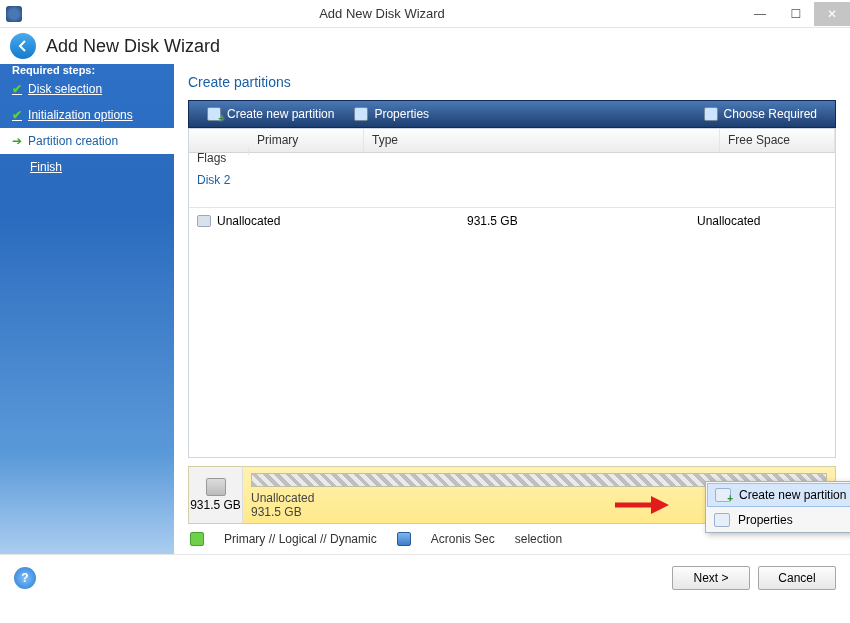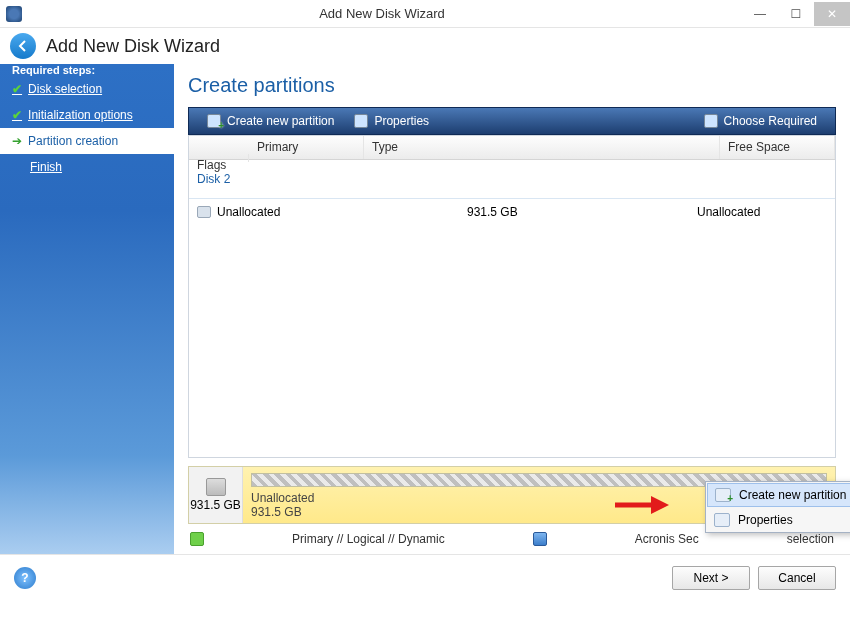--- a/index.html
+++ b/index.html
@@ -19,37 +19,37 @@
 .main { display: flex; height: 490px; }
 
 .sidebar { width: 174px; background: linear-gradient(#2d70c5 0%, #2a6abe 30%, #5b9ad9 80%, #aacdf0 100%); color: #fff; }
 .sidebar-head { padding: 0 12px; font-weight: bold; font-size: 11px; }
 .step { display: flex; align-items: center; gap: 6px; padding: 6px 12px; text-decoration: underline; cursor: pointer; }
 .step.active { background: #fff; color: #1b5fa6; text-decoration: none; }
 .check { color: #5bd43a; font-weight: bold; }
 .arrow { color: #35a12f; }
 
 .content { flex: 1; padding: 10px 14px 0 14px; display: flex; flex-direction: column; }
-.content-title { font-size: 20px; color: #1b5fa6; margin-bottom: 10px; }
+.content-title { font-size: 14px; color: #1b5fa6; margin-bottom: 10px; }
 
 .toolbar { height: 28px; background: linear-gradient(#4a78b5,#1d3e70); display: flex; align-items: center; color: #fff; padding: 0 8px; border: 1px solid #0f2a55; }
 .toolbar-btn { display: flex; align-items: center; gap: 6px; padding: 0 10px; height: 100%; cursor: pointer; }
 .toolbar-spacer { flex: 1; }
 .tb-icon { width: 14px; height: 14px; background: #cde4ff; border: 1px solid #789; border-radius: 2px; position: relative; }
 .tb-icon.plus::after { content:"+"; position:absolute; right:-4px; bottom:-4px; color:#2a8f2a; font-weight:bold; font-size:10px; text-shadow:0 0 2px #fff; }
 
 .table-area { border: 1px solid #cfd6df; flex: 1; background: #fff; overflow: hidden; }
 .thead { display: flex; height: 24px; background: linear-gradient(#fdfdfd,#ececec); border-bottom: 1px solid #d5d5d5; }
 .th { padding: 4px 8px; border-right: 1px solid #e5e5e5; color: #333; }
 .th.partition { width: 210px; }
 .th.flags { width: 60px; margin-top: 18px; }
 .th.capacity { width: 115px; }
 .th.freespace { width: 115px; }
 .th.type { flex: 1; }
-.group-row { color: #1b5fa6; padding: 12px 8px; border-bottom: 1px solid #d9e6f3; position: relative; }
+.group-row { color: #1b5fa6; padding: 20px 8px; border-bottom: 1px solid #d9e6f3; position: relative; }
 .data-row { display: flex; padding: 6px 8px; align-items: center; }
 .cell.partition { width: 210px; display: flex; align-items: center; gap: 6px; }
 .cell.flags { width: 60px; }
 .cell.capacity { width: 115px; }
 .cell.freespace { width: 115px; }
 .cell.type { flex: 1; }
 .disk-icon { width: 14px; height: 12px; background: #d9e2ec; border: 1px solid #9aa8b8; border-radius: 2px; }
 
 .diskmap { margin-top: 8px; border: 1px solid #d3cfa7; background: linear-gradient(#fff2b0,#ffe98a); display: flex; height: 58px; position: relative; }
 .diskmap-left { width: 54px; background: #f2f2f2; border-right: 1px solid #ddd; display: flex; flex-direction: column; align-items: center; justify-content: center; gap: 2px; }
@@ -59,21 +59,21 @@
 .diskmap-label { margin-top: 4px; color: #444; line-height: 1.2; }
 
 .red-arrow { position: absolute; left: 370px; top: 26px; pointer-events: none; }
 
 .ctx-menu { position: absolute; left: 462px; top: 14px; width: 174px; background: #f6f6f6; border: 1px solid #a5b2c4; box-shadow: 2px 2px 6px rgba(0,0,0,0.25); z-index: 10; }
 .ctx-item { display: flex; align-items: center; gap: 8px; padding: 5px 8px; cursor: pointer; }
 .ctx-item.hl { background: #d6e6fb; border: 1px solid #9ec0eb; margin: 1px; padding: 4px 7px; }
 .ctx-icon { width: 16px; height: 14px; background: #e6eef8; border: 1px solid #9cb2cc; border-radius: 2px; position: relative; }
 .ctx-icon.plus::after { content:"+"; position:absolute; right:-3px; bottom:-3px; color:#2a8f2a; font-weight:bold; font-size:10px; }
 
-.legend { display: flex; align-items: center; gap: 4px; padding: 8px 2px; color: #333; justify-content: space-between; }
+.legend { display: flex; align-items: center; gap: 20px; padding: 8px 2px; color: #333; }
 .sw { width: 14px; height: 14px; border-radius: 2px; display: inline-block; }
 .sw.green { background: #6fd04a; border: 1px solid #4aa02e; }
 .sw.blue { background: linear-gradient(#7fb6ef,#3c7ecb); border: 1px solid #2a5a9a; }
 
 .footer { height: 46px; display: flex; align-items: center; padding: 0 14px; border-top: 1px solid #e5e5e5; }
 .help-icon { width: 22px; height: 22px; border-radius: 50%; background: radial-gradient(circle,#7ec1ff,#2b7acb); display:flex; align-items:center; justify-content:center; color:#fff; font-weight:bold; }
 .footer-spacer { flex: 1; }
 .btn { min-width: 78px; height: 24px; background: linear-gradient(#fdfdfd,#e7e7e7); border: 1px solid #a6a6a6; border-radius: 2px; padding: 0 14px; cursor: pointer; margin-left: 8px; }
 </style>
 </head>

